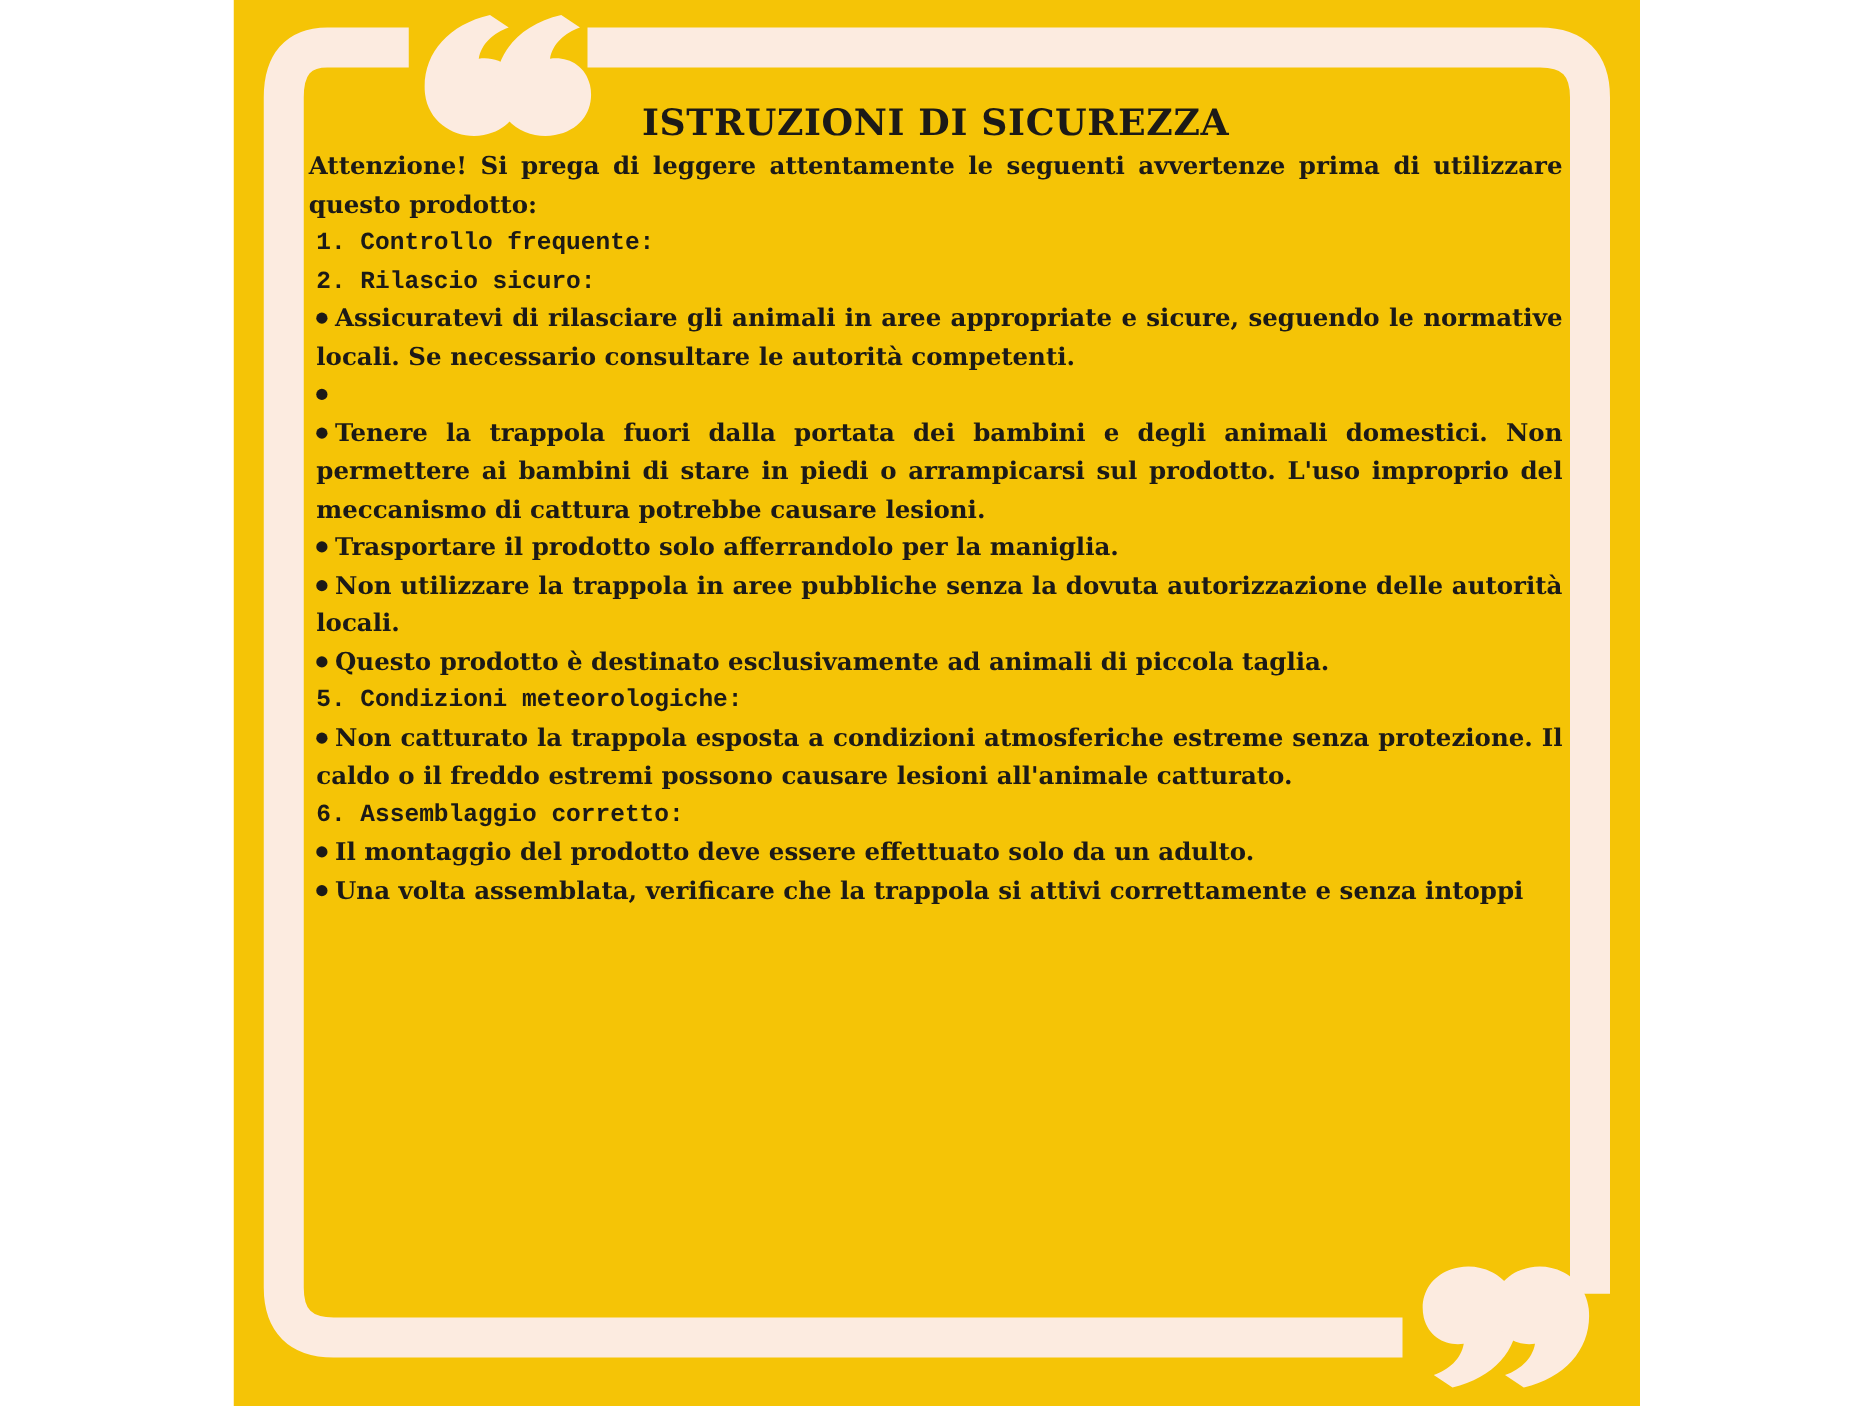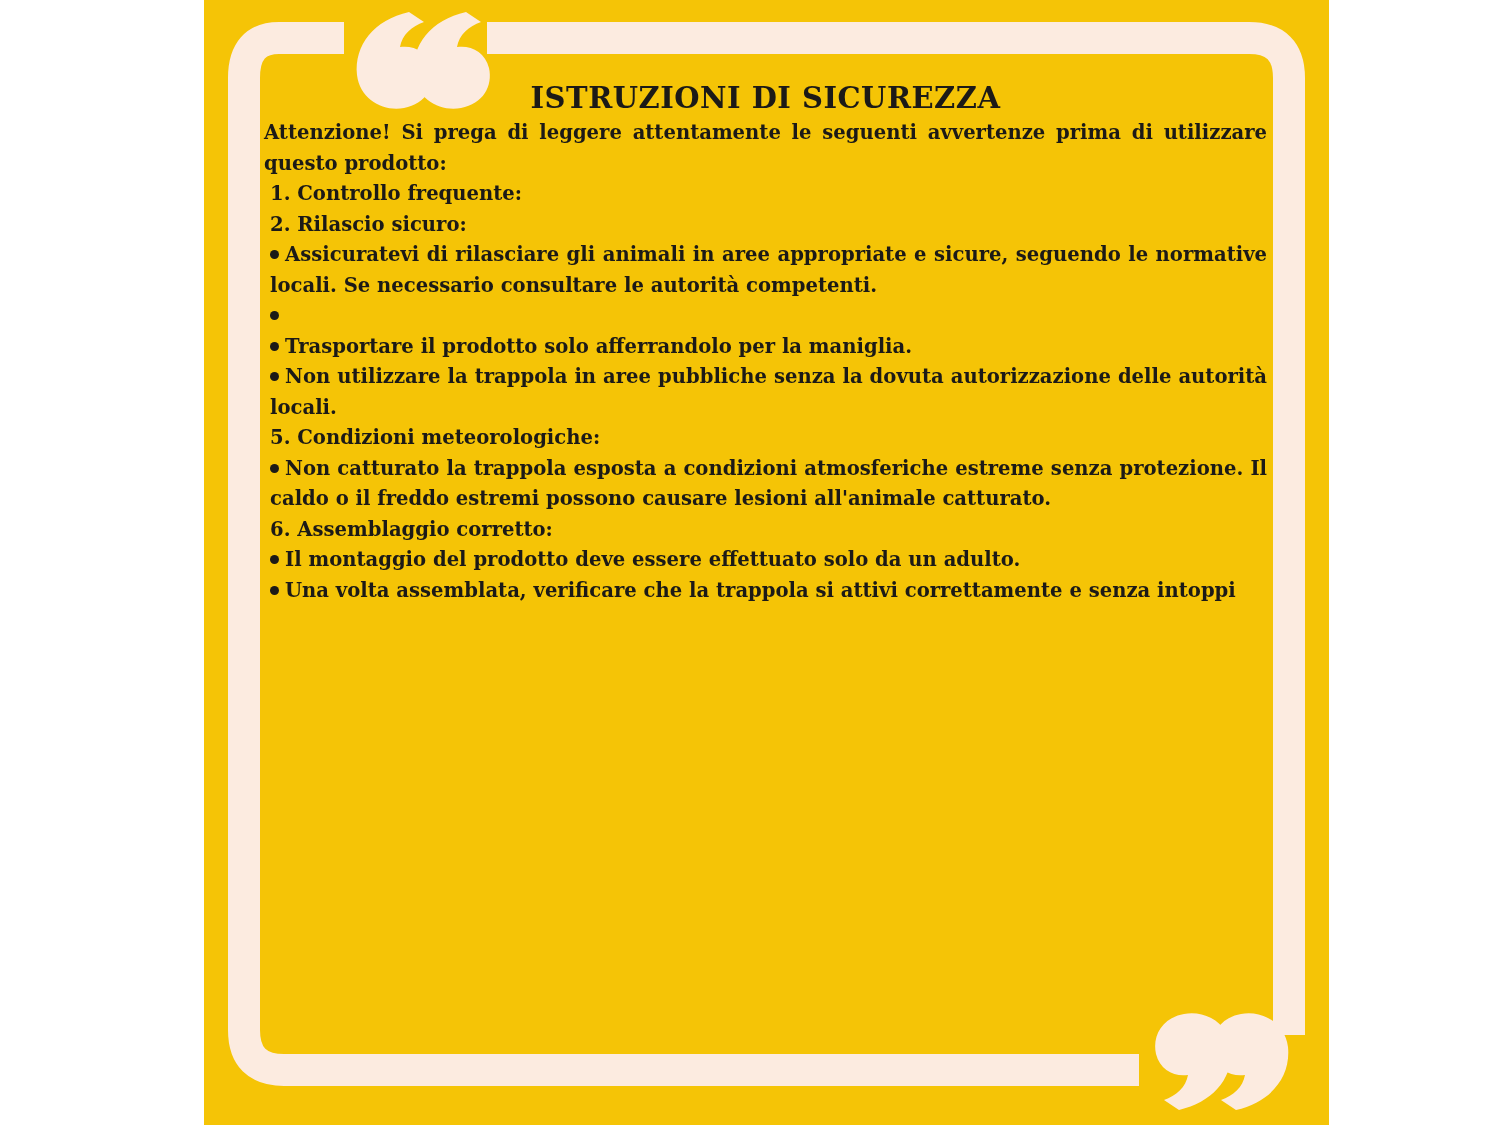--- a/index.html
+++ b/index.html
@@ -1,22 +1,22 @@
 <!DOCTYPE html>
 <html><head>
 <meta charset="utf-8">
 <style>
   html, body { margin:0; padding:0; }
   body { width:1500px; height:1125px; background:#ffffff; position:relative; overflow:hidden; }
-  .panel { position:absolute; left:204px; top:0; width:1125px; height:1125px; background:#f5c406; overflow:hidden; }
+  .panel { position:absolute; left:187px; top:0; width:1125px; height:1125px; background:#f5c406; overflow:hidden; }
   .frame-svg { position:absolute; left:0; top:0; width:1125px; height:1125px; }
   .content { position:absolute; left:60px; top:80px; width:1003px; font-family:"DejaVu Serif", serif; color:#1c1a17; }
   .title { text-align:center; font-weight:bold; font-size:29px; letter-spacing:0.5px; line-height:36px; margin:0 0 2px 0; }
   .line { font-size:19.6px; font-weight:bold; line-height:30.5px; margin:0; text-align:justify; text-align-last:left; }
-  .heading { padding-left:6px; }
+  .heading { padding-left:6px;font-family:Liberation Mono, monospace; }
   .bullet { padding-left:6px; }
   .dot { display:inline-block; width:9px; height:9px; border-radius:50%; background:#1c1a17; margin-right:6px; vertical-align:2px; }
 </style>
 </head>
 <body>
 
 <div class="panel">
   <svg class="frame-svg" viewBox="0 0 1125 1125">
 
     <path d="M 140 38 L 75 38 Q 40 38 40 78 L 40 1030 Q 40 1070 80 1070 L 935 1070" fill="none" stroke="#fcebe0" stroke-width="32" stroke-linecap="butt"></path>
@@ -44,22 +44,24 @@
     <div>
       <p class="line heading">2. Rilascio sicuro:</p>
       <p class="line bullet"><span class="dot"></span><span>Assicuratevi di rilasciare gli animali in aree appropriate e sicure, seguendo le normative locali. Se necessario consultare le autorità competenti.</span></p>
     </div>
 
     <div>
       <p class="line bullet"><span class="dot"></span></p>
     </div>
 
     <div>
+      <p class="line bullet"><span class="dot"></span><span>Tenere la trappola fuori dalla portata dei bambini e degli animali domestici. Non permettere ai bambini di stare in piedi o arrampicarsi sul prodotto. L'uso improprio del meccanismo di cattura potrebbe causare lesioni.</span></p>
       <p class="line bullet"><span class="dot"></span><span>Trasportare il prodotto solo afferrandolo per la maniglia.</span></p>
       <p class="line bullet"><span class="dot"></span><span>Non utilizzare la trappola in aree pubbliche senza la dovuta autorizzazione delle autorità locali.</span></p>
+      <p class="line bullet"><span class="dot"></span><span>Questo prodotto è destinato esclusivamente ad animali di piccola taglia.</span></p>
     </div>
 
     <div>
       <p class="line heading">5. Condizioni meteorologiche:</p>
       <p class="line bullet"><span class="dot"></span><span>Non catturato la trappola esposta a condizioni atmosferiche estreme senza protezione. Il caldo o il freddo estremi possono causare lesioni all'animale catturato.</span></p>
     </div>
 
     <div>
       <p class="line heading">6. Assemblaggio corretto:</p>
       <p class="line bullet"><span class="dot"></span><span>Il montaggio del prodotto deve essere effettuato solo da un adulto.</span></p>

